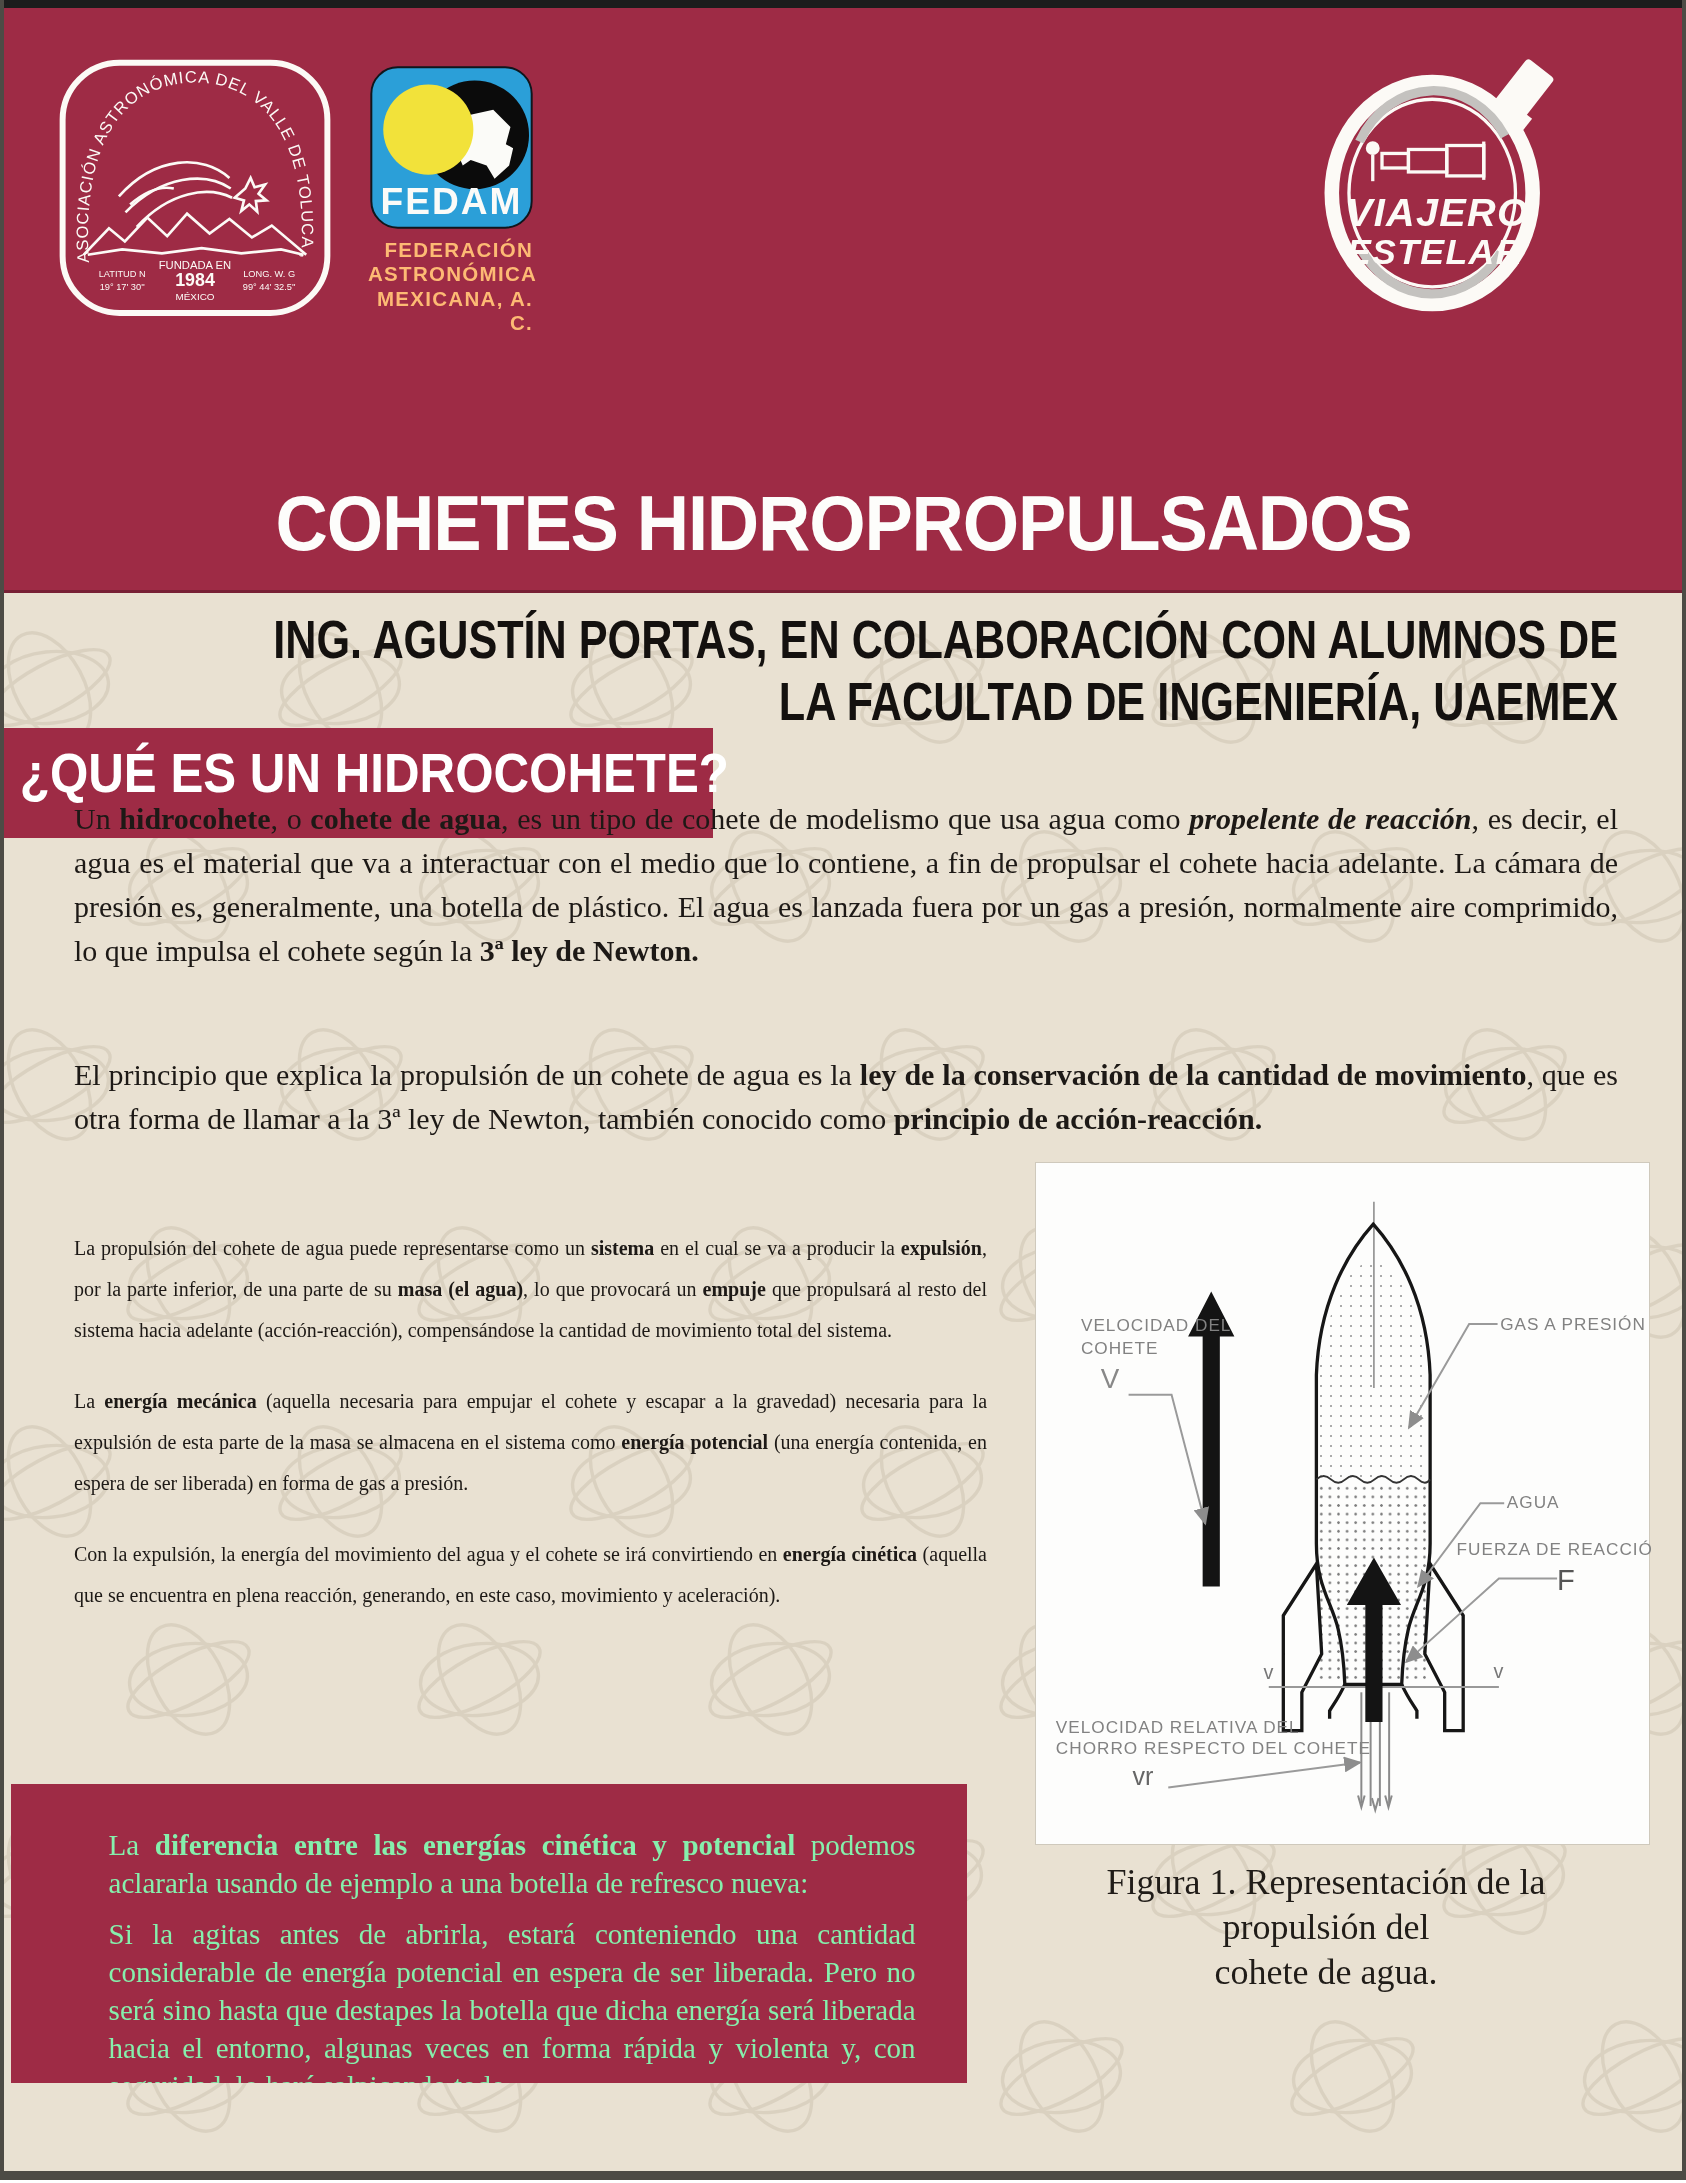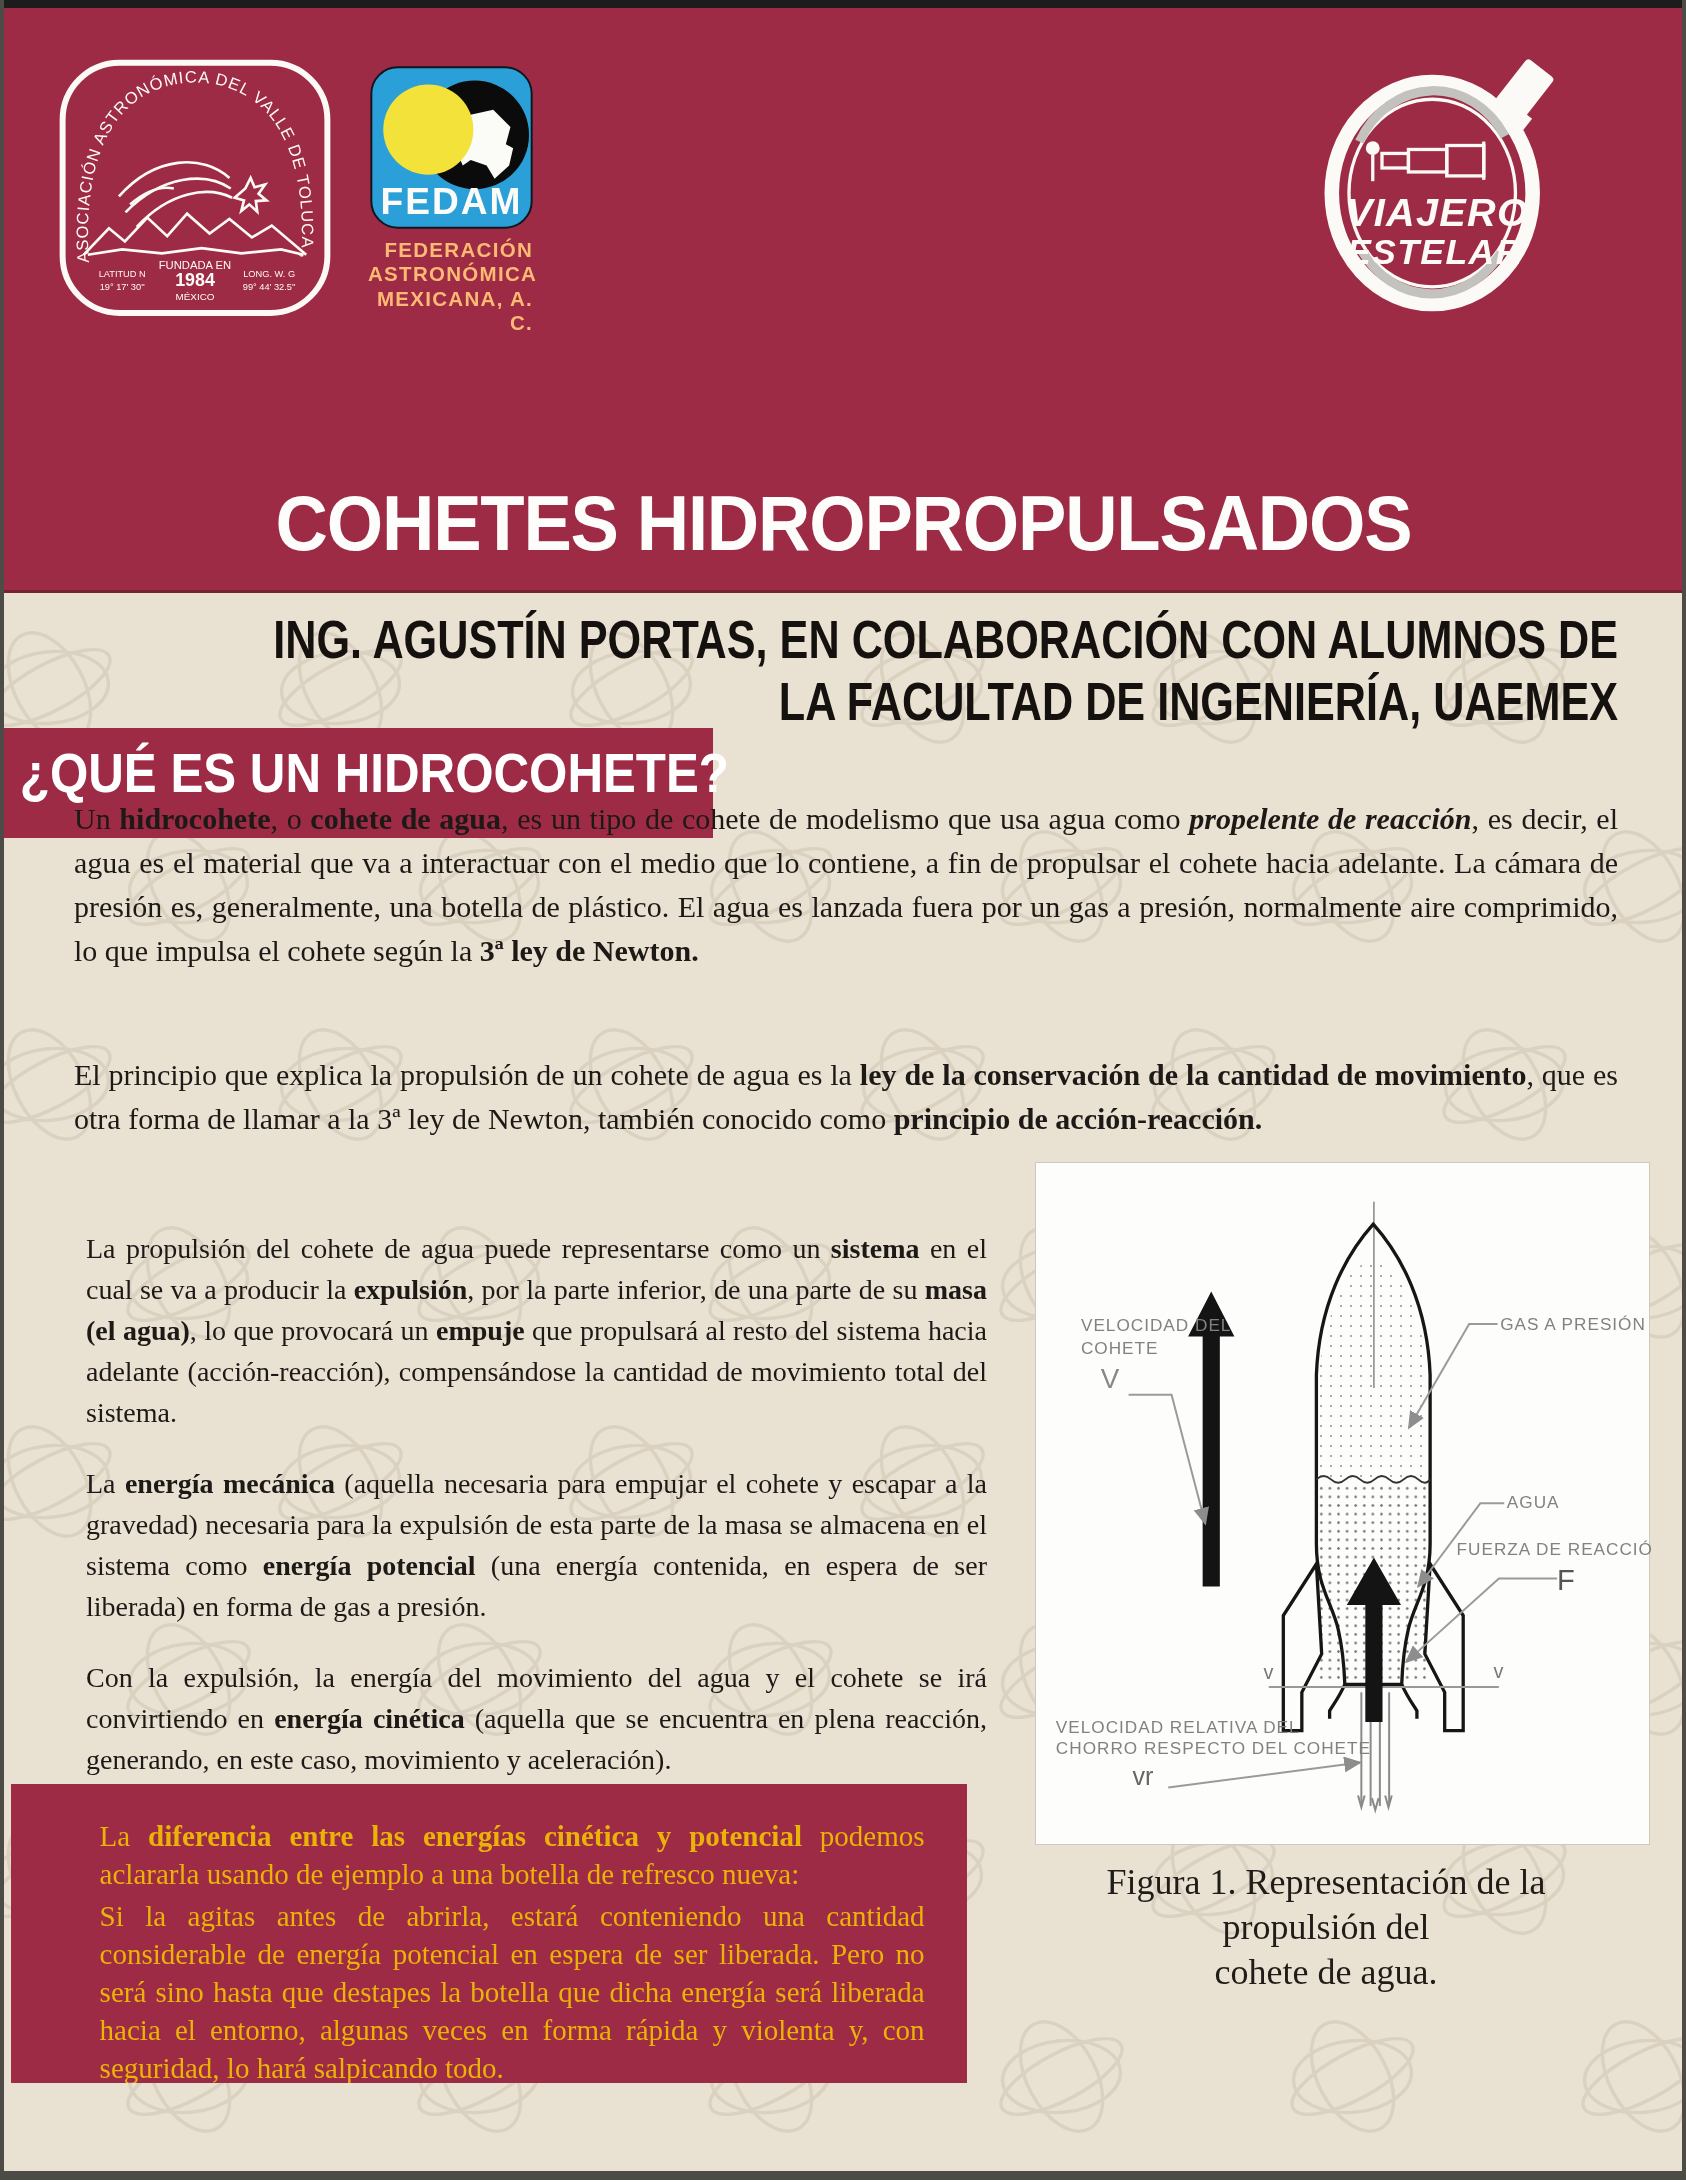--- a/index.html
+++ b/index.html
@@ -32,40 +32,40 @@
   .band{position:absolute;left:0;top:728px;width:713px;height:110px;background:#9E2B45;}
   .band span{display:inline-block;color:#fff;font-family:"Liberation Sans",sans-serif;font-weight:bold;
              font-size:56px;line-height:89px;padding-left:22.5px;transform:scaleX(.88);
              transform-origin:0 50%;white-space:nowrap;}
 
   
   .p-full{position:absolute;left:74px;width:1544px;font-size:30px;line-height:44px;
           text-align:justify;color:#1d1916;margin:0;}
   #p1{top:797px;} #p2{top:1053px;}
   .leftcol{position:absolute;left:74px;top:1228px;width:913px;}
-  .leftcol p{margin:0 0 30px 12px;font-size:28px;line-height:41px;text-align:justify;color:#1d1916;}
+  .leftcol p{margin:0 0 30px 0;font-size:20px;line-height:41px;text-align:justify;color:#1d1916;}
   .b{font-weight:bold;} .i{font-style:italic;}
 
   
   .figure{position:absolute;left:1035px;top:1162px;width:615px;height:683px;background:#FDFDFC;
           border:0.7px solid #cfc9bc;box-sizing:border-box;}
   .stip{position:absolute;}
   .stip-gas{left:280px;top:98px;width:115px;height:222px;
             border-radius:58px 58px 0 0 / 165px 165px 0 0;
             background-image:radial-gradient(#ababab 0.9px,transparent 1.3px);background-size:10px 10px;}
   .stip-water{left:281px;top:321px;width:112px;height:198px;
               background-image:radial-gradient(#7e7e7e 1.1px,transparent 1.5px);background-size:8.6px 8.6px;}
   .figure svg{position:absolute;left:0;top:0;}
   .caption{position:absolute;left:1035px;top:1860px;width:582px;text-align:center;
            font-size:36px;line-height:45px;color:#201c18;}
 
   
   .infobox{position:absolute;left:10.6px;top:1784px;width:956px;height:299px;background:#9E2B45;
            box-sizing:border-box;padding:29px 38px 0 85px;overflow:hidden;}
-  .infobox p{margin:4px;color:#eab308;font-size:29px;line-height:38px;text-align:justify;}
+  .infobox p{margin:13px;color:#86efac;font-size:29px;line-height:38px;text-align:justify;}
 
   
   #wm{position:absolute;left:0;top:0;width:100%;height:100%;}
   .wmp{position:absolute;width:179px;height:165px;color:#93876f;opacity:.17;}
 </style>
 </head>
 <body>
 
 <div id="page">
 

